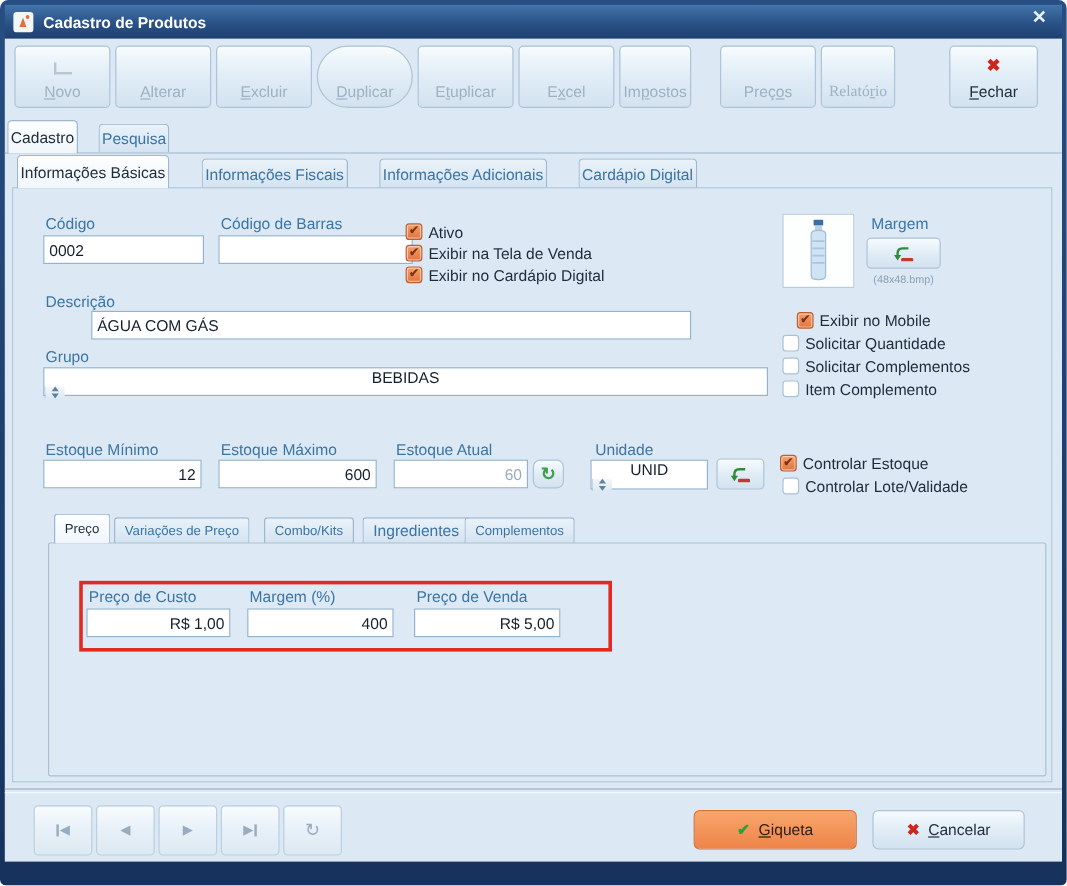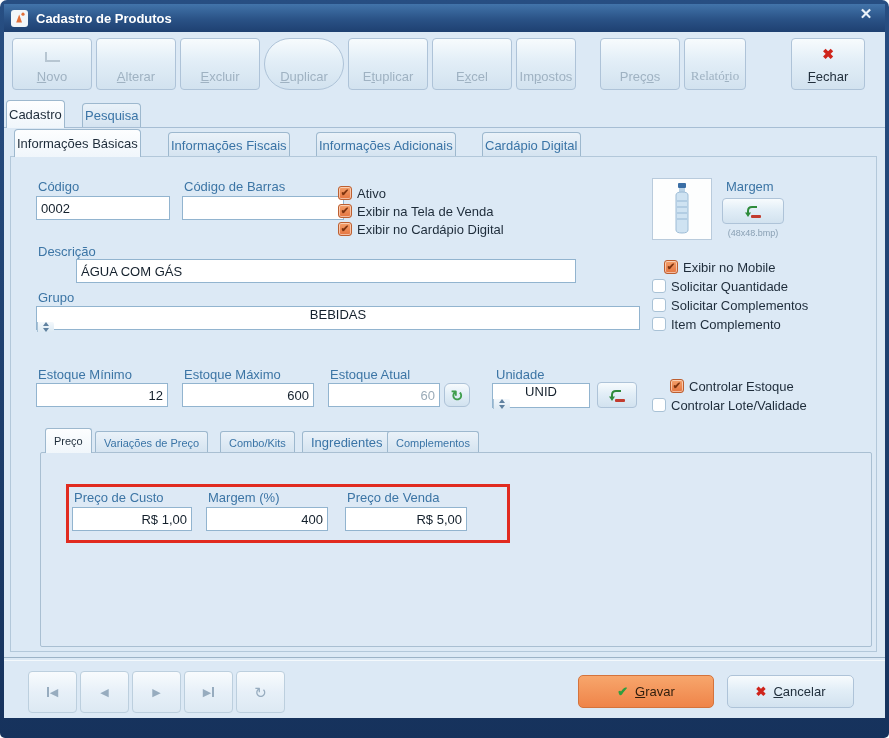--- a/index.html
+++ b/index.html
@@ -246,21 +246,21 @@
       </span>
   </div>
   <div class="sbtn" style="left:597px;top:382px;width:40px;height:26px;">
     <svg width="18" height="14" viewBox="0 0 18 14">
       <path d="M13 3 H8 Q4 3 4 7 V9" fill="none" stroke="#2e8b3a" stroke-width="2"></path>
       <polygon points="4,13 1,8.5 7,8.5" fill="#2e8b3a"></polygon>
       <rect x="7" y="11" width="10" height="3" rx="1" fill="#c23b2e"></rect>
     </svg>
   </div>
 
-  <div class="check-row" style="left:660px;top:378px;padding-left:10px;">
+  <div class="check-row" style="left:640px;top:378px;padding-left:10px;">
     <span class="cbx checked"></span>
     <span>Controlar Estoque</span>
   </div>
   <div class="check-row" style="left:652px;top:397px;">
     <span class="cbx"></span>
     <span>Controlar Lote/Validade</span>
   </div>
 
   <div class="ptab active tab" style="left:45px;top:428px;height:25px;z-index:3;font-size:11px;">
     <span>Preço</span>
@@ -312,19 +312,19 @@
       </span>
   </div>
   <div class="navbtn" style="left:236px;">
     <span class="navg refresh">
         <span>↻</span>
       </span>
   </div>
 
   <div class="actbtn gravar" style="left:578px;width:136px;">
     <span class="gicon">✔</span>
-    <span><span></span><span class="u">G</span><span>ravar</span></span>
+    <span><span></span><span class="u">G</span><span>iqueta</span></span>
   </div>
   <div class="actbtn cancelar" style="left:727px;width:127px;">
     <span class="cicon">✖</span>
     <span><span></span><span class="u">C</span><span>ancelar</span></span>
   </div>
 </div>
 
 </body></html>

